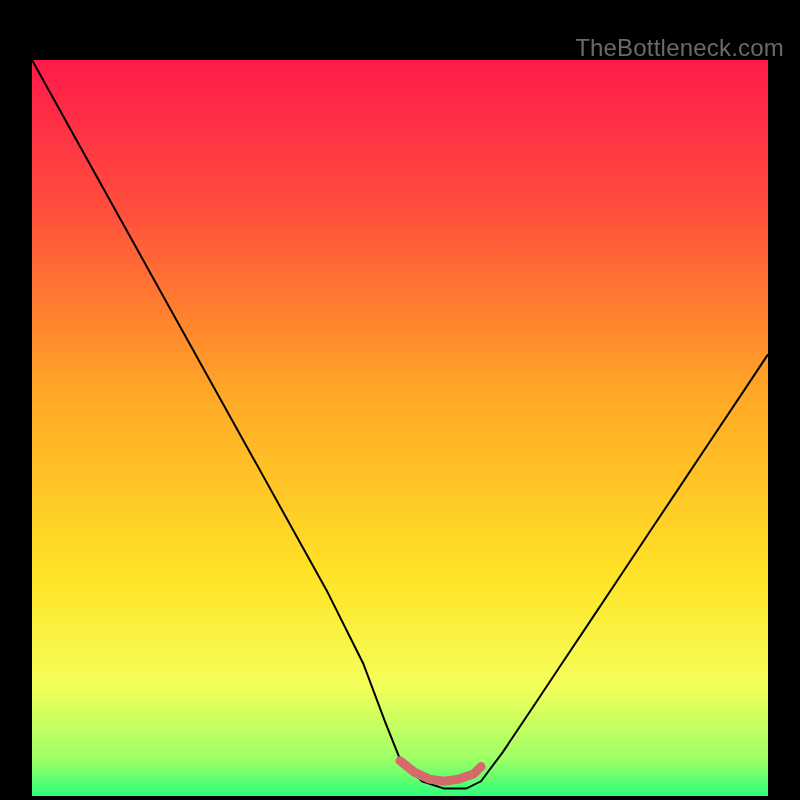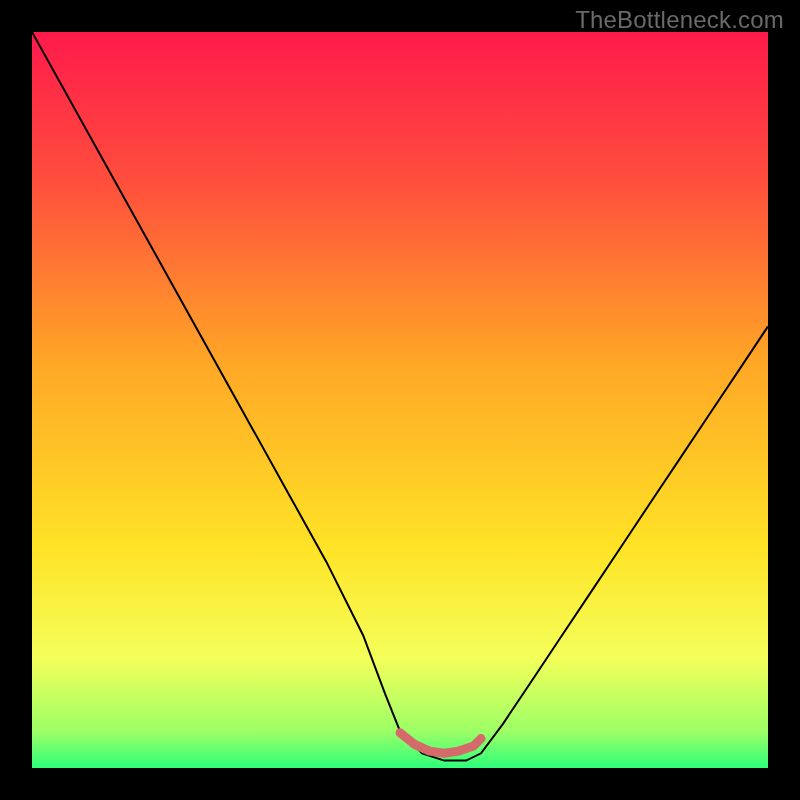--- a/index.html
+++ b/index.html
@@ -9,20 +9,21 @@
     height: 800px;
     background: #000;
     overflow: hidden;
     font-family: Arial, Helvetica, sans-serif;
   }
   .frame {
     position: relative;
     width: 800px;
     height: 712px;
     background: #000;
+    margin-top: 28px;
   }
   .plot {
     position: absolute;
     left: 32px;
     top: 32px;
     width: 736px;
     height: 736px;
     overflow: hidden;
   }
   .watermark {

